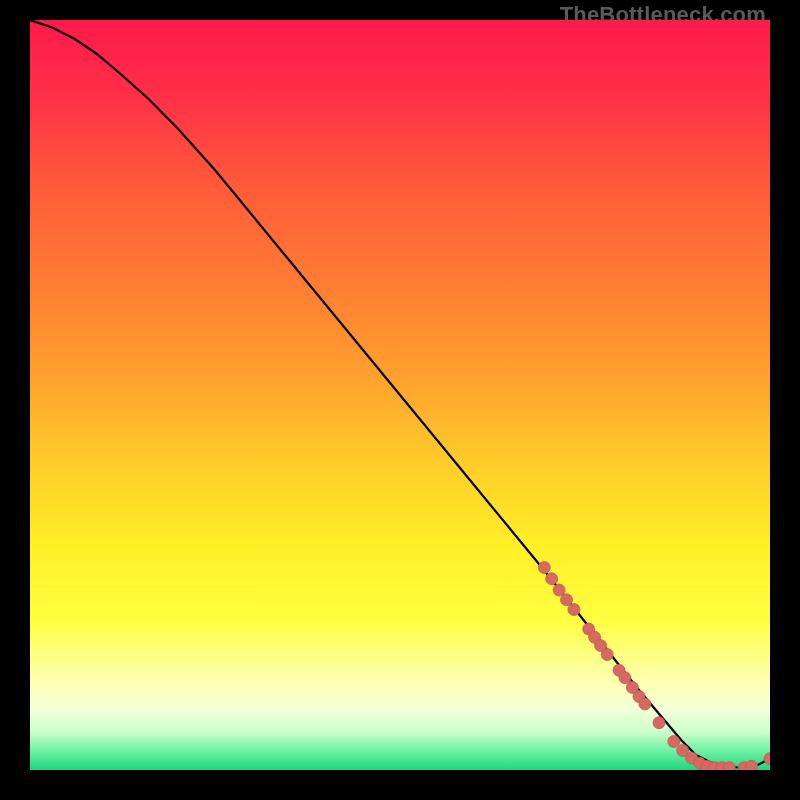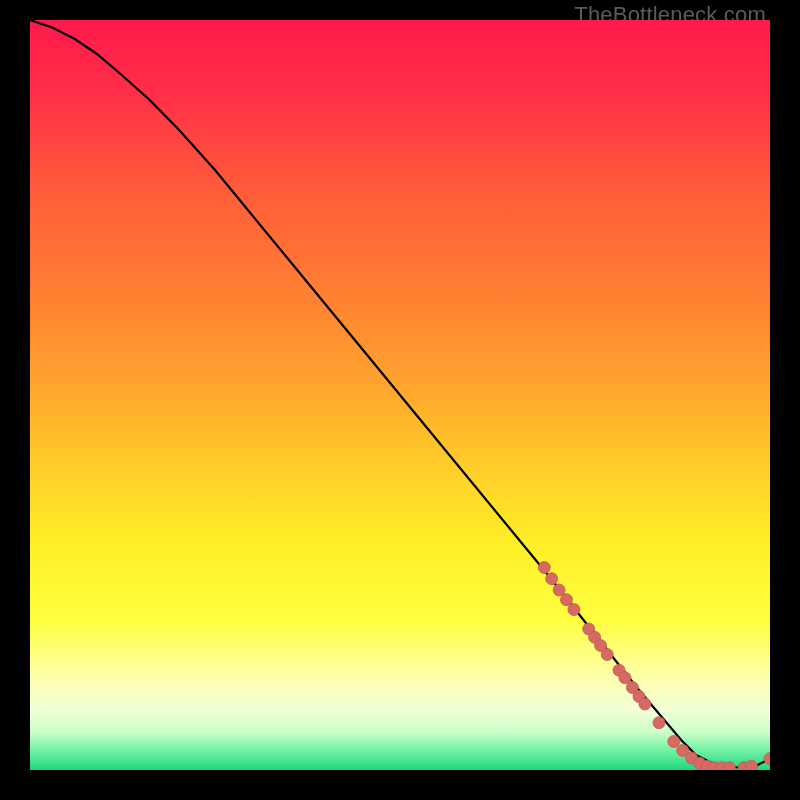--- a/index.html
+++ b/index.html
@@ -36,21 +36,21 @@
     left: 0;
     top: 0;
     width: 100%;
     height: 100%;
   }
   .watermark {
     position: absolute;
     top: 2px;
     right: 34px;
     font-size: 22px;
-    font-weight: 400;
+    font-weight: 700;
     color: #5a5a5a;
     letter-spacing: 0.2px;
     user-select: none;
   }
 </style>
 </head>
 <body>
 
 <div class="stage">
   <div class="watermark">TheBottleneck.com</div>

